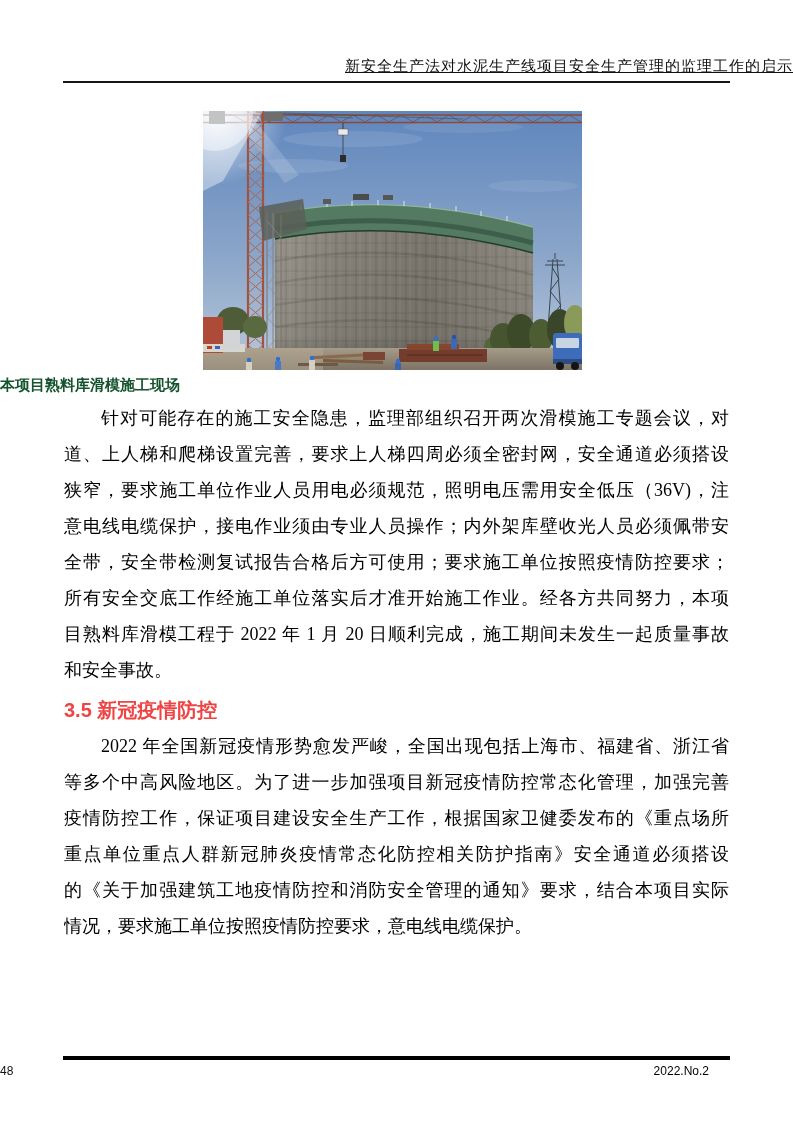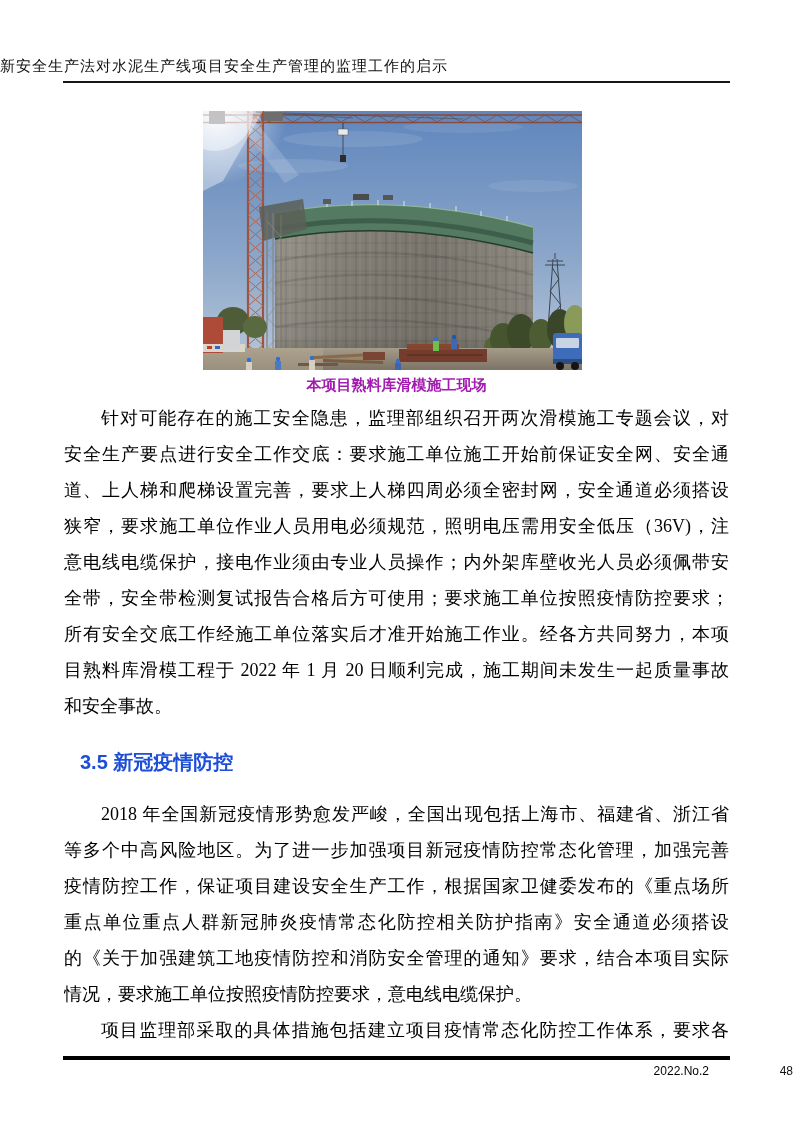--- a/index.html
+++ b/index.html
@@ -1,34 +1,34 @@
 <!DOCTYPE html>
 <html><head>
 <meta charset="utf-8">
 <style>
   html,body{margin:0;padding:0;background:#ffffff;}
   .page{position:relative;width:793px;height:1122px;background:#fff;overflow:hidden;
         font-family:"Liberation Serif",serif;color:#000;}
-  .header-title{position:absolute;top:57px;left:0;width:100%;text-align:left;
-        font-size:15px;letter-spacing:1px;color:#111;}
+  .header-title{position:absolute;top:57px;left:0;width:100%;text-align:right;
+        font-size:15px;letter-spacing:1px;color:#111;text-decoration:underline;}
   .header-rule{position:absolute;top:81px;left:63px;width:667px;height:0;
         border-top:2px solid #161616;}
   .photo{position:absolute;left:203px;top:111px;width:379px;height:259px;}
   .photo svg{display:block;}
-  .caption{position:absolute;top:376px;left:0;width:100%;text-align:center;
-        font-family:"Liberation Sans",sans-serif;font-weight:bold;font-size:15px;color:#a21caf;}
+  .caption{position:absolute;top:376px;left:0;width:100%;text-align:left;
+        font-family:"Liberation Sans",sans-serif;font-weight:bold;font-size:15px;color:#14532d;}
   .body-text{position:absolute;left:64px;top:400px;width:665px;font-size:18px;color:#000;}
   .ln{height:36px;line-height:36px;text-align:justify;text-align-last:justify;
       overflow:hidden;white-space:normal;}
   .ln.first{text-indent:37px;}
   .ln.last{text-align-last:left;}
-  .sec-heading{height:40px;line-height:44px;margin:16px;
-      font-family:"Liberation Sans",sans-serif;font-weight:bold;font-size:20px;color:#1d4ed8;}
+  .sec-heading{height:40px;line-height:44px;margin:0;
+      font-family:"Liberation Sans",sans-serif;font-weight:bold;font-size:20px;color:#ef4444;}
   .footer-rule{position:absolute;top:1056px;left:63px;width:667px;height:4px;background:#000;}
-  .footer-page{position:absolute;top:1064px;left:0;width:100%;text-align:right;
+  .footer-page{position:absolute;top:1064px;left:0;width:100%;text-align:left;
       font-family:"Liberation Sans",sans-serif;font-size:12px;color:#111;}
   .footer-issue{position:absolute;top:1064px;right:84px;
       font-family:"Liberation Sans",sans-serif;font-size:12px;color:#000000;}
 </style>
 </head>
 <body>
 
 <div class="page">
 
   <div class="header-title">新安全生产法对水泥生产线项目安全生产管理的监理工作的启示</div>
@@ -220,38 +220,36 @@
         <polygon points="26,0 44,0 96,64 82,72" fill="#ffffff" opacity="0.16"></polygon>
         <circle cx="12" cy="2" r="38" fill="#ffffff" opacity="0.45"></circle>
       </g>
     </svg>
   </div>
 
   <div class="caption">本项目熟料库滑模施工现场</div>
 
   <div class="body-text">
     <div class="ln first">针对可能存在的施工安全隐患，监理部组织召开两次滑模施工专题会议，对</div>
-    <div class="ln">安全生产要点进行安全工作交底：要求施工单位施工开始前保证安全网、安全通</div>
     <div class="ln">道、上人梯和爬梯设置完善，要求上人梯四周必须全密封网，安全通道必须搭设</div>
     <div class="ln">狭窄，要求施工单位作业人员用电必须规范，照明电压需用安全低压（36V)，注</div>
     <div class="ln">意电线电缆保护，接电作业须由专业人员操作；内外架库壁收光人员必须佩带安</div>
     <div class="ln">全带，安全带检测复试报告合格后方可使用；要求施工单位按照疫情防控要求；</div>
     <div class="ln">所有安全交底工作经施工单位落实后才准开始施工作业。经各方共同努力，本项</div>
     <div class="ln">目熟料库滑模工程于 2022 年 1 月 20 日顺利完成，施工期间未发生一起质量事故</div>
     <div class="ln last">和安全事故。</div>
 
     <h3 class="sec-heading">3.5 新冠疫情防控</h3>
 
-    <div class="ln first">2018 年全国新冠疫情形势愈发严峻，全国出现包括上海市、福建省、浙江省</div>
+    <div class="ln first">2022 年全国新冠疫情形势愈发严峻，全国出现包括上海市、福建省、浙江省</div>
     <div class="ln">等多个中高风险地区。为了进一步加强项目新冠疫情防控常态化管理，加强完善</div>
     <div class="ln">疫情防控工作，保证项目建设安全生产工作，根据国家卫健委发布的《重点场所</div>
     <div class="ln">重点单位重点人群新冠肺炎疫情常态化防控相关防护指南》安全通道必须搭设</div>
     <div class="ln">的《关于加强建筑工地疫情防控和消防安全管理的通知》要求，结合本项目实际</div>
     <div class="ln last">情况，要求施工单位按照疫情防控要求，意电线电缆保护。</div>
 
-    <div class="ln first">项目监理部采取的具体措施包括建立项目疫情常态化防控工作体系，要求各</div>
   </div>
 
   <div class="footer-rule"></div>
   <div class="footer-page">48</div>
   <div class="footer-issue">2022.No.2</div>
 
 </div>
 
 </body></html>

